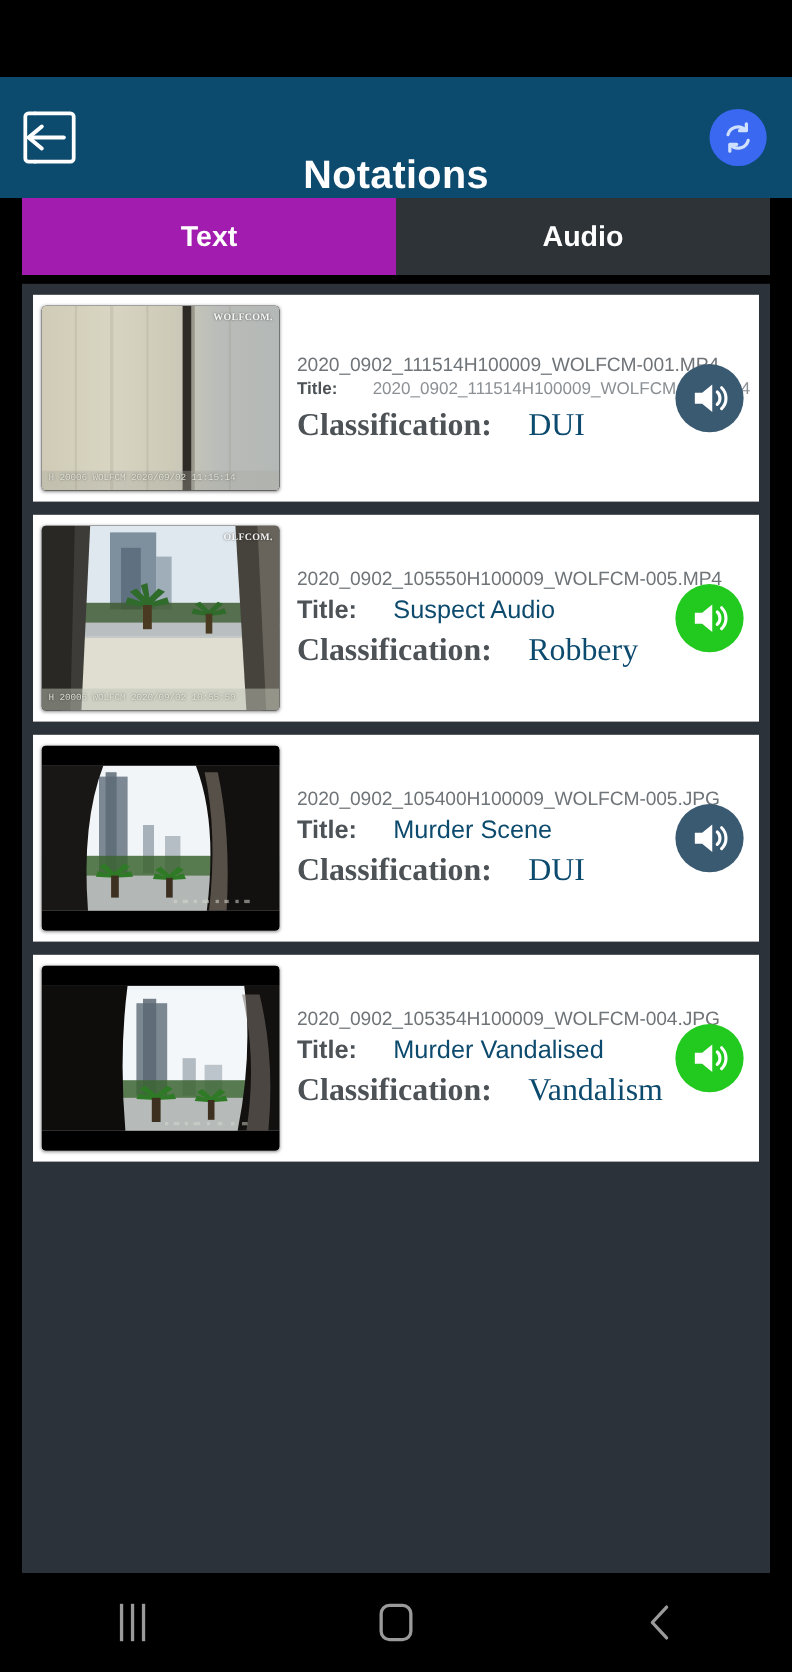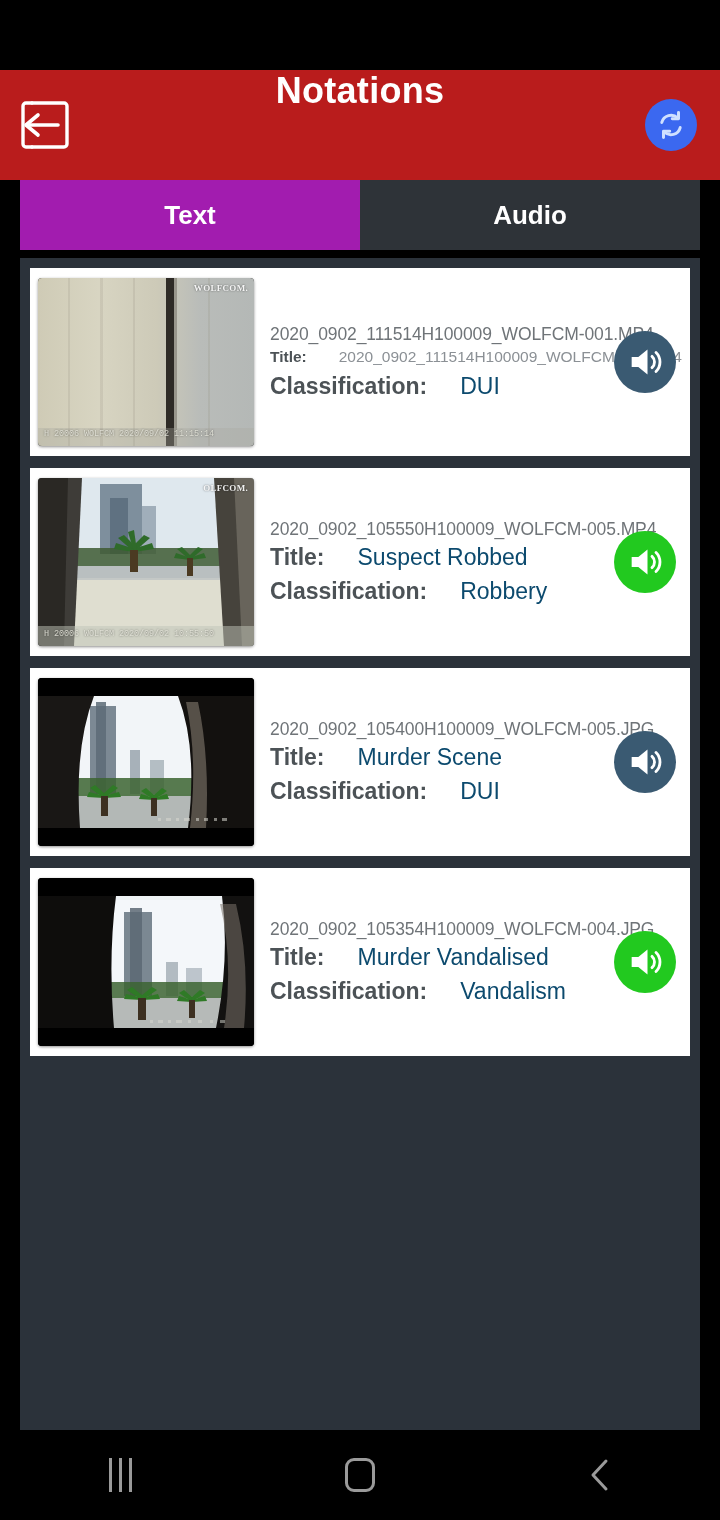--- a/index.html
+++ b/index.html
@@ -11,22 +11,22 @@
   }
   .phone { position: relative; width: 720px; height: 1520px; background: #000; }
 
   
   .status-strip { height: 70px; background: #000; }
 
   
   .header {
     position: relative;
     height: 110px;
-    background: #b91c1c;
-    display: flex; align-items: flex-start;
+    background: #0c4a6e;
+    display: flex; align-items: flex-end;
   }
   .back-btn {
     position: absolute; left: 20px; top: 50%; transform: translateY(-50%);
     width: 50px; height: 56px;
     display: flex; align-items: center; justify-content: center;
     cursor: pointer;
   }
   .page-title {
     width: 100%; text-align: center;
     color: #ffffff; font-size: 36px; font-weight: bold;
@@ -111,21 +111,21 @@
     margin-bottom: 3px;
   }
   .row { display: flex; align-items: baseline; white-space: nowrap; gap: 24px; }
   .row .lbl { color: #4c5256; font-weight: bold; }
   .row .val { color: #0c4a6e; margin-left: 9px; }
 
   .row.title-row { font-size: 23px; margin-top: 4px; }
   .row.title-row.small { font-size: 15.5px; margin-top: 0px; }
   .row.title-row.small .lbl { font-size: 15.5px; }
   .row.title-row.small .val { color: #8b9095; margin-left: 8px; }
-  .row.class-row { font-size: 23px; margin-top: 7px; }
+  .row.class-row { font-size: 29px; margin-top: 7px; font-family: Liberation Serif, serif; }
 
   .speaker {
     flex: 0 0 auto;
     width: 62px; height: 62px; border-radius: 50%;
     display: flex; align-items: center; justify-content: center;
     margin-right: 6px;
     cursor: pointer;
   }
 
   
@@ -264,21 +264,21 @@
           <rect x="0" y="148" width="216" height="20" fill="#bfc3b8" opacity=".5"></rect>
         </svg>
         <div class="overlay-wm">OLFCOM.</div>
         <div class="overlay-ts">H 20006 WOLFCM  2020/09/02  10:55:50</div>
       </div>
 
       <div class="card-body">
         <div class="filename">2020_0902_105550H100009_WOLFCM-005.MP4</div>
         <div class="row title-row">
           <span class="lbl">Title:</span>
-          <span class="val">Suspect Robbed</span>
+          <span class="val">Suspect Audio</span>
         </div>
         <div class="row class-row">
           <span class="lbl">Classification:</span>
           <span class="val">Robbery</span>
         </div>
       </div>
 
       <div class="speaker" style="background:#22c91f">
         <svg width="40" height="40" viewBox="0 0 24 24">
           <path d="M4 9 H8 L13.5 4.5 V19.5 L8 15 H4 Z" fill="#ffffff"></path>

